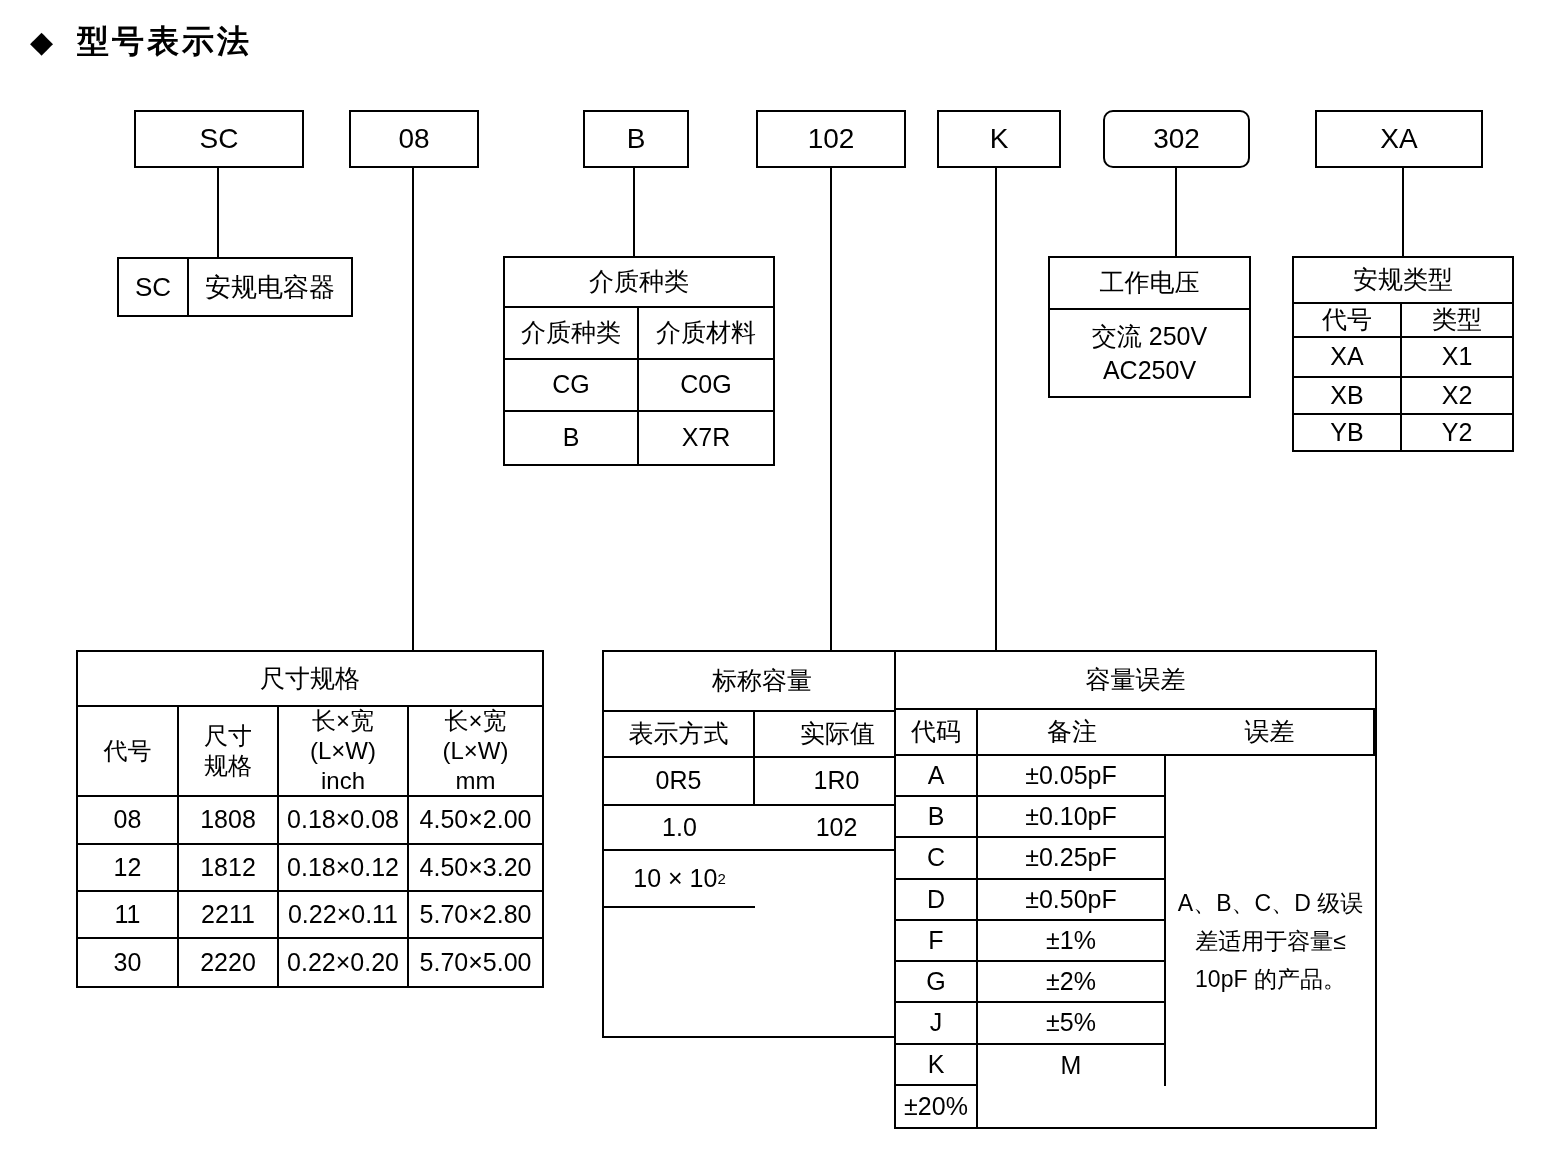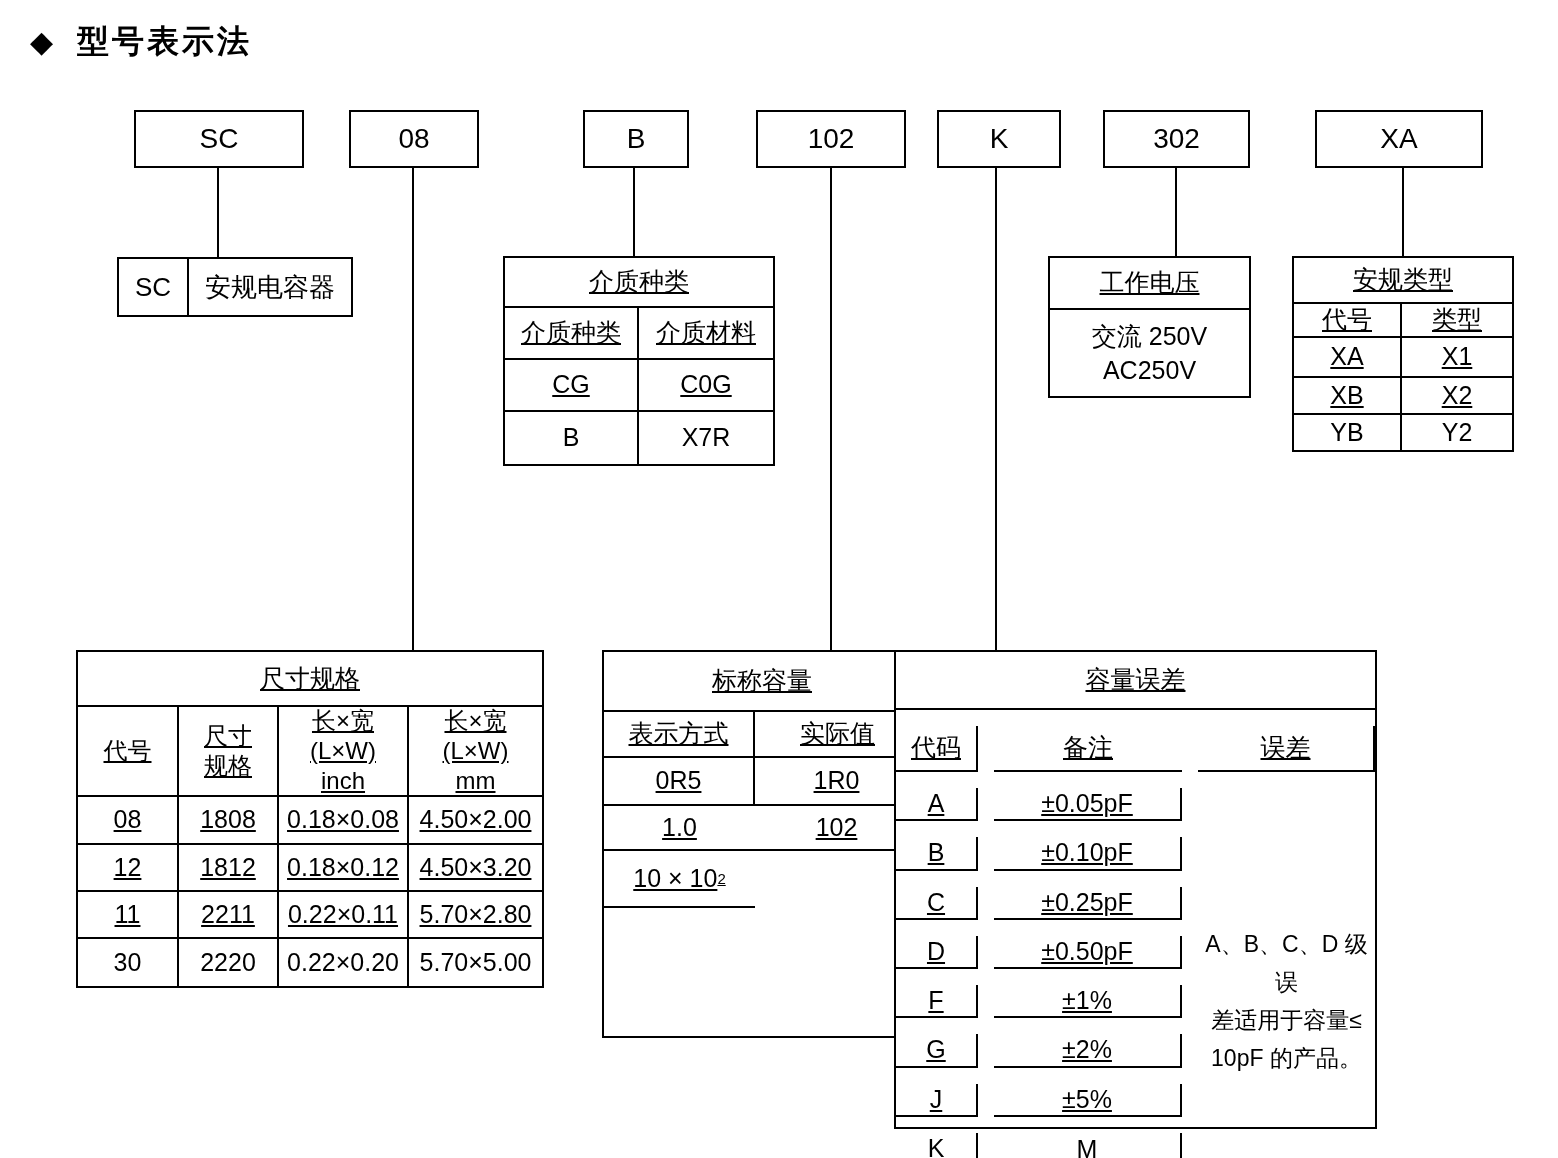--- a/index.html
+++ b/index.html
@@ -13,37 +13,37 @@
   .diamond{font-size:30px;line-height:1;margin-right:24px;}
   .title-text{font-size:32px;font-weight:bold;letter-spacing:3px;}
   
   .box{position:absolute;top:110px;height:58px;border:2px solid #000;
        display:flex;align-items:center;justify-content:center;font-size:28px;background:#fff;}
   #box-sc{left:134px;width:170px;}
   #box-08{left:349px;width:130px;}
   #box-b{left:583px;width:106px;}
   #box-102{left:756px;width:150px;}
   #box-k{left:937px;width:124px;}
-  #box-302{left:1103px;width:147px;}
+  #box-302{left:1103px;width:147px;border-radius:10px;}
   #box-xa{left:1315px;width:168px;}
   
   .vline{position:absolute;width:2px;background:#000;}
   #ln-sc{left:217px;top:166px;height:91px;}
   #ln-08{left:412px;top:166px;height:484px;}
   #ln-b{left:633px;top:166px;height:90px;}
   #ln-102{left:830px;top:166px;height:484px;}
   #ln-k{left:995px;top:166px;height:484px;}
   #ln-302{left:1175px;top:166px;height:90px;}
   #ln-xa{left:1402px;top:166px;height:90px;}
   
   .tbl{position:absolute;border:2px solid #000;background:#fff;display:grid;}
   .cell{display:flex;align-items:center;justify-content:center;text-align:center;
         font-size:25px;white-space:pre-line;line-height:1.25;}
   .br{border-right:2px solid #000;}
-  .bb{border-bottom:2px solid #000;text-decoration:underline;}
+  .bb{border-bottom:2px solid #000;}
   .span2{grid-column:1 / span 2;}
   .span3{grid-column:1 / span 3;}
   .sc-tbl{left:117px;top:257px;width:236px;height:60px;grid-template-columns:70px 1fr;font-size:26px;}
   .sc-tbl .cell{font-size:26px;}
   .di-tbl{left:503px;top:256px;width:272px;height:210px;
           grid-template-columns:134px 1fr;grid-template-rows:50px 52px 52px 1fr;}
   .vo-tbl{left:1048px;top:256px;width:203px;height:142px;
           grid-template-columns:1fr;grid-template-rows:52px 1fr;}
   .vo-body{flex-direction:column;line-height:34px;}
   .sa-tbl{left:1292px;top:256px;width:222px;height:196px;
@@ -55,21 +55,21 @@
   .ca-tbl{left:557px;top:650px;width:320px;height:388px;
           grid-template-columns:151px 1fr;
           grid-template-rows:60px 46px 48px 45px 57px 1fr;margin-left:45px;}
   .ca-note{display:flex;flex-direction:column;justify-content:flex-start;
            padding:12px 8px 0 10px;font-size:24px;line-height:38px;}
   .ca-note .ln{width:100%;text-align:left;}
   .ca-note .ln.center{text-align:center;}
   sup{font-size:15px;line-height:0;}
   .to-tbl{left:894px;top:650px;width:483px;height:479px;
           grid-template-columns:82px 188px 1fr;
-          grid-template-rows:58px 46px repeat(9,1fr);gap:16px;}
+          grid-template-rows:58px 46px repeat(9,1fr);}
   .to-note{grid-column:3;grid-row:3 / span 9;display:flex;flex-direction:column;
            justify-content:center;align-items:center;font-size:23px;line-height:38px;border-radius:25px;}
   .hdr{font-size:25px;}
 </style>
 </head>
 <body>
 
 <div class="page">
 
   <div class="title-row">

